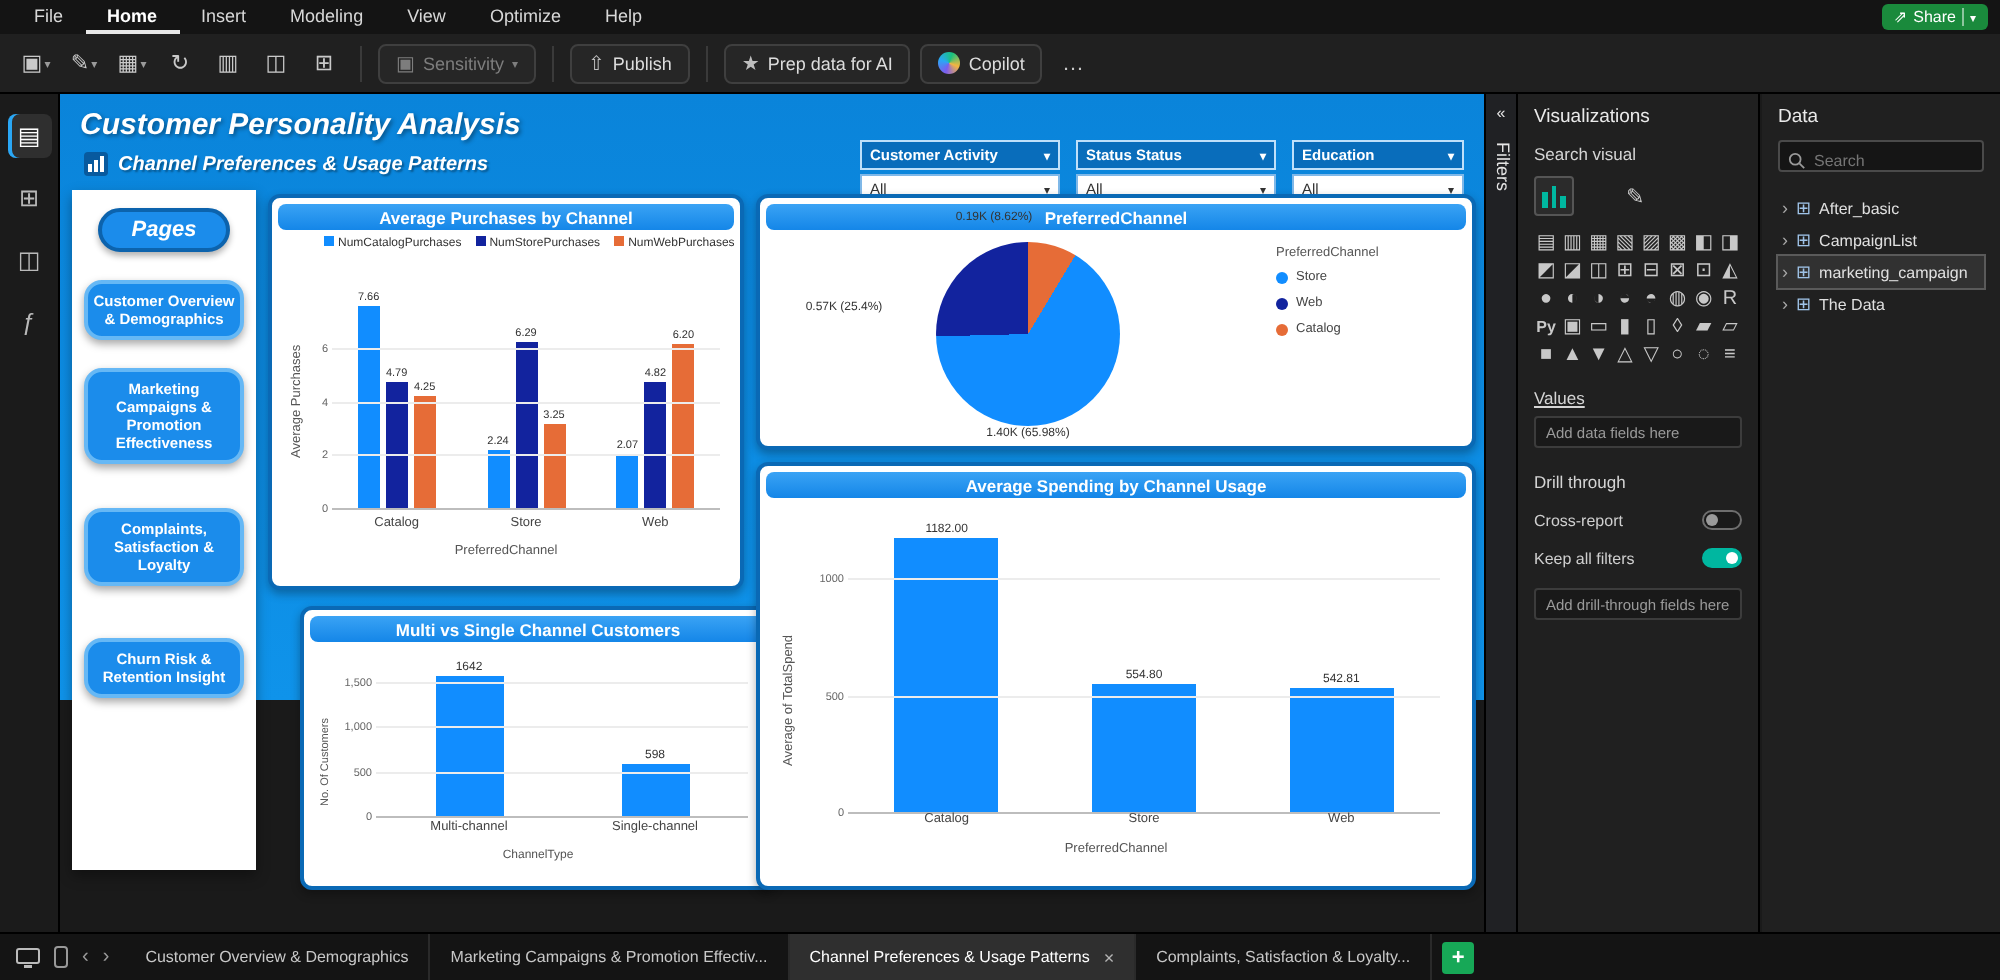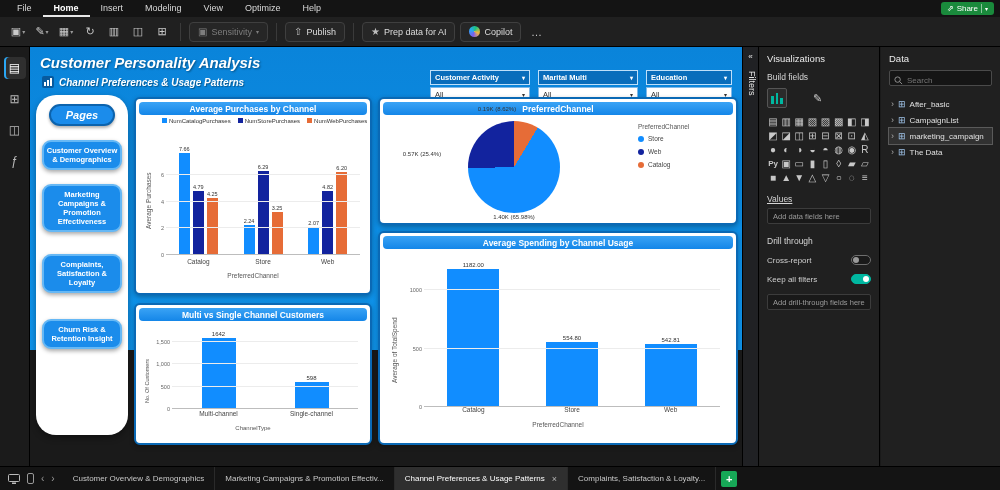--- a/index.html
+++ b/index.html
@@ -34,32 +34,32 @@
   #rpt-subtitle { position:absolute; left:12px; top:29px; display:flex; align-items:center; gap:5px; color:#fff; font-size:10px; font-weight:bold; font-style:italic; text-shadow:1px 1px 1px rgba(0,0,0,.35); }
 
   #slicers { position:absolute; left:400px; top:4px; display:flex; gap:8px;margin-top:19px; }
   .slicer { width:100px; }
   .slicer:last-child { width:86px; }
   .slicer-head { background:rgba(10,90,160,.55); border:1px solid #bfe0fa; color:#fff; font-weight:bold; font-size:7.5px; padding:2px 4px; display:flex; justify-content:space-between; align-items:center; }
   .slicer-body { background:#fff; border:1px solid #7fb8e8; height:15px; margin-top:2px; font-size:7.5px; color:#333; display:flex; justify-content:space-between; align-items:center; padding:0 4px; }
   .slicer .caret { font-size:6px; }
 
   
-  #pages-panel { position:absolute; left:6px; top:48px; width:92px; height:340px; background:#fff; border-radius:20px; box-shadow:0 3px 6px rgba(0,0,0,.35); }
+  #pages-panel { position:absolute; left:6px; top:48px; width:92px; height:340px; background:#fff; border-radius:0; box-shadow:0 3px 6px rgba(0,0,0,.35); }
   #pages-pill { width:66px; height:22px; margin:9px auto 0; background:#1b8ceb; border:2px solid #0c63ad; border-radius:12px; color:#fff; font-weight:bold; font-style:italic; font-size:11px; display:flex; align-items:center; justify-content:center; box-shadow:0 2px 3px rgba(0,0,0,.3); }
   .page-btn { display:block; width:80px; margin:14px auto 0; background:#1b8ceb; border:2px solid #66b8f5; border-radius:9px; color:#fff; font-weight:bold; font-size:7.5px; text-align:center; padding:4px 2px; box-shadow:0 2px 4px rgba(0,0,0,.35); font-family:"Liberation Sans",sans-serif; }
   .page-btn:nth-of-type(3) { margin-top:22px; }
   .page-btn:nth-of-type(4) { margin-top:26px; }
 
   
   .card { position:absolute; background:#fff; border:2px solid #0a69b5; border-radius:6px; box-shadow:0 2px 5px rgba(0,0,0,.3); }
   .card-title { margin:3px; height:13px; background:linear-gradient(#3aa3f5,#1486e8); border-radius:4px; color:#fff; font-size:8.5px; font-weight:bold; display:flex; align-items:center; justify-content:center; }
   #card1 { left:104px; top:50px; width:238px; height:198px; }
   #card-pie { left:348px; top:50px; width:360px; height:128px; }
-  #card3 { left:104px; top:256px; width:238px; height:142px; }
+  #card3 { left:120px; top:256px; width:238px; height:142px; }
   #card4 { left:348px; top:184px; width:360px; height:214px; }
 
   .legend-row { display:flex; gap:7px; margin:3px 0 0 26px; font-size:6px; color:#333; align-items:center; }
   .leg-sq { width:5px; height:5px; display:inline-block; margin-right:2px; }
 
   .plot { position:absolute; }
   #c1-grid { left:30px; right:10px; top:44px; bottom:38px; }
   #c3-grid { left:36px; right:12px; top:26px; bottom:34px; }
   #c4-grid { left:44px; right:16px; top:28px; bottom:36px; }
   .gl { position:absolute; left:0; right:0; height:1px; background:#ececec; }
@@ -226,21 +226,21 @@
             <span>Customer Activity</span>
             <span class="caret">▾</span>
           </div>
           <div class="slicer-body">
             <span>All</span>
             <span class="caret">▾</span>
           </div>
         </div>
         <div class="slicer">
           <div class="slicer-head">
-            <span>Marital Multi</span>
+            <span>Status Status</span>
             <span class="caret">▾</span>
           </div>
           <div class="slicer-body">
             <span>All</span>
             <span class="caret">▾</span>
           </div>
         </div>
         <div class="slicer">
           <div class="slicer-head">
             <span>Education</span>
@@ -415,21 +415,21 @@
     </div>
   </div>
 
   <div id="filters-bar">
     <div class="collapse">«</div>
     <span class="vtxt">Filters</span>
   </div>
 
   <div id="viz-pane">
     <div class="pane-title">Visualizations</div>
-    <div class="pane-sub">Build fields</div>
+    <div class="pane-sub">Search visual</div>
     <div id="sel-visual-row">
       <div id="sel-visual">
           <i style="height:8px;"></i>
           <i style="height:11px;"></i>
           <i style="height:6px;"></i>
         </div>
       <span style="color:#c8c8c8;font-size:11px;">✎</span>
     </div>
     <div id="viz-grid">
         <span class="viz-ico">▤</span>

